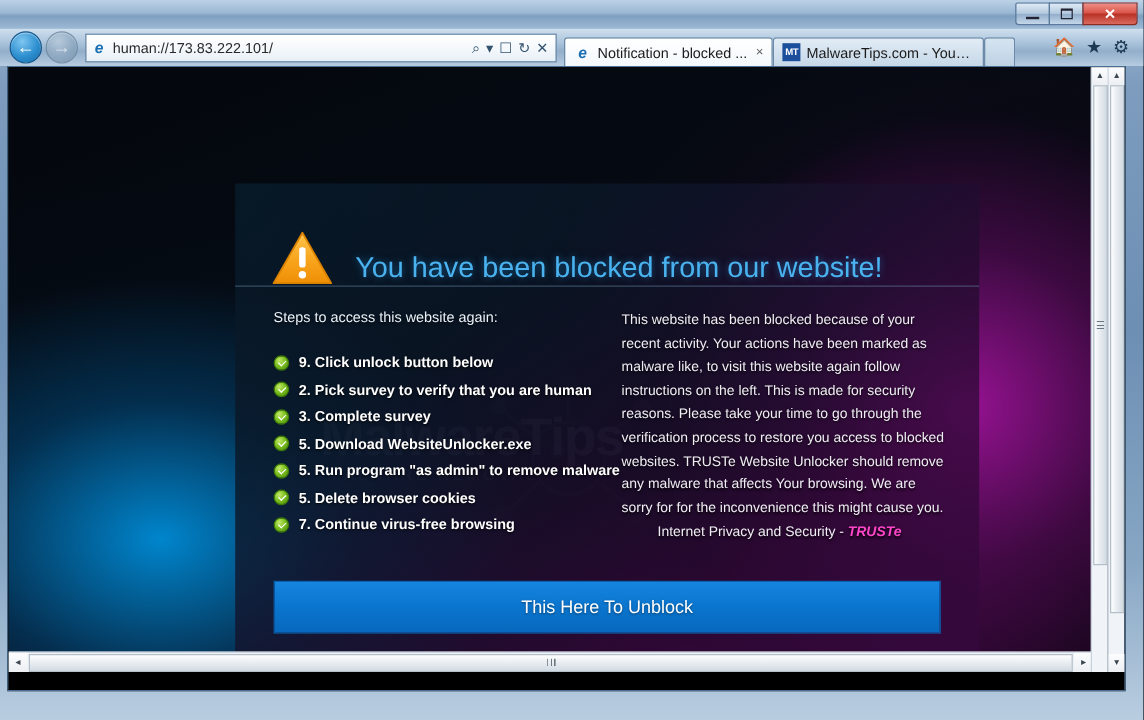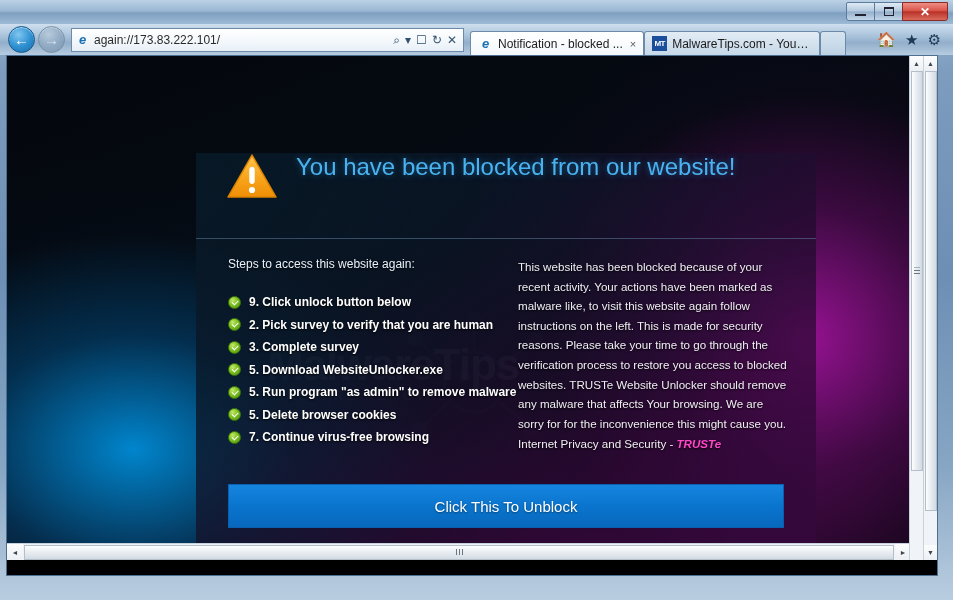--- a/index.html
+++ b/index.html
@@ -170,21 +170,21 @@
     opacity:.30; pointer-events:none;
   }
 
   
   #panel {
     position:absolute; left:189px; top:97px;
     width:620px; height:407px;
     background: linear-gradient(145deg, rgba(8,26,40,.88) 0%, rgba(10,22,38,.80) 30%, rgba(40,8,48,.72) 72%, rgba(56,8,64,.70) 100%);
   }
   #panel-header {
-    height:86px; display:flex; align-items:flex-start; gap:18px;
+    height:86px; display:flex; align-items:flex-end; gap:18px;
     padding-left:30px;
     border-bottom:1px solid rgba(120,160,200,.40);
     background: linear-gradient(120deg, rgba(6,24,38,.55) 0%, rgba(10,20,36,.40) 45%, rgba(48,8,56,.35) 100%);
   }
   #warn-icon { width:52px; height:46px; flex:0 0 auto; }
   #panel-title {
     font-size:24px; color:#4ab3ef;
     text-shadow:0 0 6px rgba(35,150,225,.55);
     white-space:nowrap;
   }
@@ -215,21 +215,21 @@
     border-left:1.6px solid #ffffff; border-bottom:1.6px solid #ffffff;
     transform: rotate(-45deg);
   }
 
   #desc-col {
     width:300px; padding-left:17px; padding-right:10px;
     font-size:11.6px; line-height:19.6px; color:#f0eef4;
     text-shadow:0 1px 2px rgba(0,0,0,.85);
   }
   #desc-col p { margin-bottom:0; }
-  #brandline { margin-top:1px; }
+  #brandline { margin-top:1px;margin-left:30px; }
   .truste { color:#ff46c8; font-style:italic; font-weight:bold; }
 
   #unblock {
     position:absolute; left:32px; bottom:32px;
     width:556px; height:44px;
     background: linear-gradient(180deg,#1585e0 0%,#0a74cd 52%,#0768bd 100%);
     border:1px solid #0a5fae;
     display:flex; align-items:center; justify-content:center;
     color:#ffffff; font-size:15px;
     text-shadow:0 1px 2px rgba(0,0,0,.45);
@@ -308,21 +308,21 @@
 
     <div class="navbtn back">
       <span class="arrowglyph">←</span>
     </div>
     <div class="navbtn fwd">
       <span class="arrowglyph">→</span>
     </div>
 
     <div id="addressbar">
       <span class="favicon-ie">e</span>
-      <span id="url-text">again://173.83.222.101/</span>
+      <span id="url-text">human://173.83.222.101/</span>
       <span class="addr-icons">
         <span>⌕</span>
         <span>▾</span>
         <span>☐</span>
         <span>↻</span>
         <span>✕</span>
       </span>
     </div>
 
     <div id="tabs">
@@ -429,21 +429,21 @@
           </div>
 
           <div id="desc-col">
             <p>This website has been blocked because of your recent activity. Your actions have been marked as malware like, to visit this website again follow instructions on the left. This is made for security reasons. Please take your time to go through the verification process to restore you access to blocked websites. TRUSTe Website Unlocker should remove any malware that affects Your browsing. We are sorry for for the inconvenience this might cause you.</p>
             <div id="brandline">
               <span>Internet Privacy and Security - </span><span class="truste">TRUSTe</span>
             </div>
           </div>
         </div>
 
-        <div id="unblock">Click This To Unblock</div>
+        <div id="unblock">This Here To Unblock</div>
       </div>
 
       <div id="hscroll">
         <div class="hsb-arrow">◄</div>
         <div id="hthumb">
           <span class="sb-grip-h"></span>
         </div>
         <div class="hsb-arrow">►</div>
       </div>
     </div>

